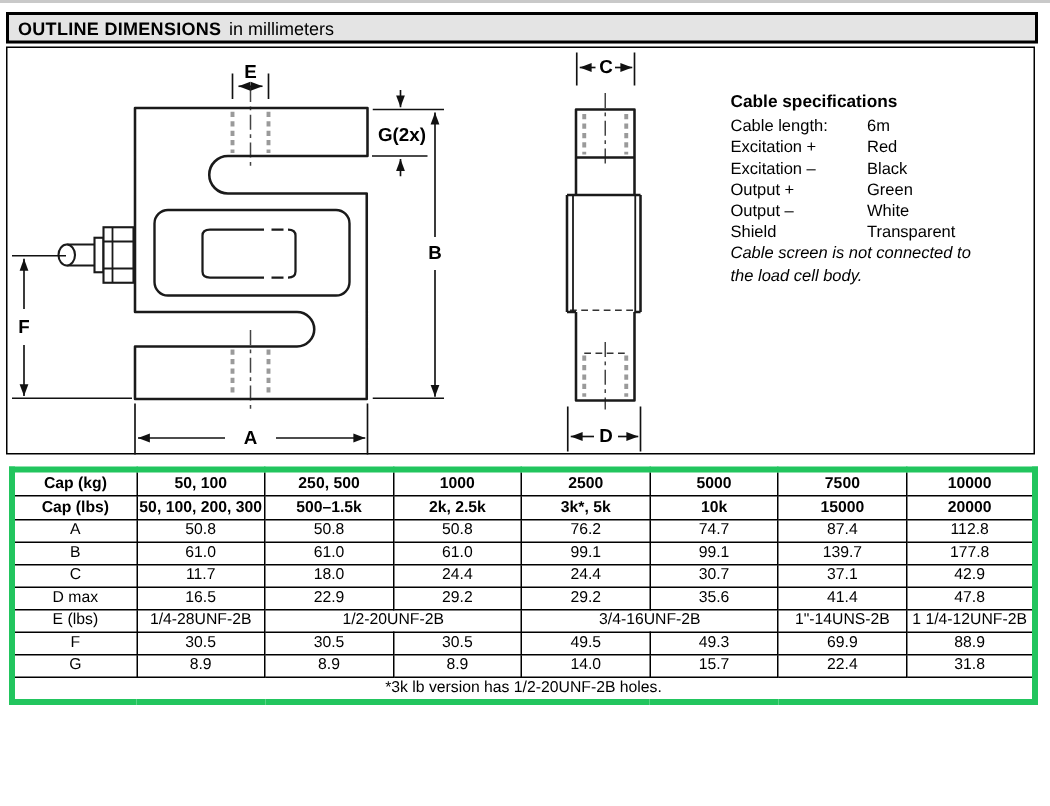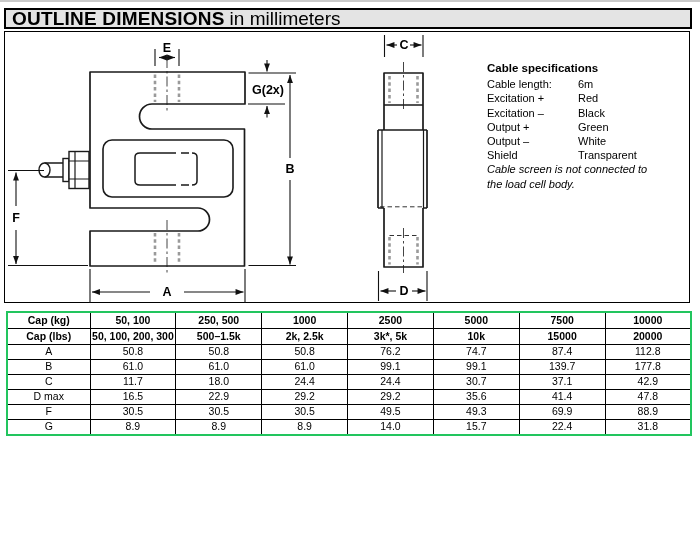--- a/index.html
+++ b/index.html
@@ -7,21 +7,21 @@
     width:700px; height:537px; position:relative; background:#ffffff;
     font-family:"Liberation Sans", sans-serif; color:#000;
     -webkit-font-smoothing:antialiased;
   }
   .top-edge { position:absolute; left:0; top:0; width:700px; height:2px; background:#c9c9c9; }
 
   
   .titlebar {
     position:absolute; left:4px; top:8px; width:678px; height:17px;
     background:#e4e4e4; border:2px solid #000;
-    display:flex; align-items:center; padding-left:6px; font-size:19px;
+    display:flex; align-items:center; padding-left:6px; font-size:12px;
   }
   .titlebar .tb-bold { font-weight:bold; margin-right:5px; letter-spacing:0.2px; }
 
   
   .canvas {
     position:absolute; left:4px; top:31px; width:684px; height:270px;
     border:1.5px solid #000; background:#fff;
   }
   svg.drawing { position:absolute; left:0; top:0; width:700px; height:310px; }
 
@@ -35,21 +35,21 @@
   .cable { position:absolute; left:487px; top:36px; font-size:11px; line-height:14.2px;margin-top:25px; }
   .cable .ct { font-weight:bold; font-size:11.5px; margin-bottom:2px; }
   .cable .crow { display:flex; }
   .cable .cl { width:91px; }
   .cable .note { width:174px; margin-top:0;font-style:italic; }
 
   
   table.dims {
     position:absolute; left:6px; top:311px; width:686px;
     border-collapse:collapse; table-layout:fixed; font-size:10.5px;
-    border:2px solid #22c55e;
+    border:4px solid #22c55e;
   }
   table.dims td {
     border:1.5px solid #000; text-align:center; vertical-align:middle;
     height:14px; padding:0 1px; line-height:1.05; overflow:hidden; white-space:nowrap;
   }
   table.dims tr.hdr td { font-weight:bold; height:15px; }
   table.dims td.fnote { font-weight:normal; }
 
   
   .docinfo { position:absolute; left:560px; top:487px; font-size:11.5px; line-height:14.5px; }
@@ -233,37 +233,48 @@
         <td>D max</td>
         <td>16.5</td>
         <td>22.9</td>
         <td>29.2</td>
         <td>29.2</td>
         <td>35.6</td>
         <td>41.4</td>
         <td>47.8</td>
       </tr>
       <tr>
+        <td>E (lbs)</td>
+        <td>1/4-28UNF-2B</td>
+        <td colspan="2">1/2-20UNF-2B</td>
+        <td colspan="2">3/4-16UNF-2B</td>
+        <td>1"-14UNS-2B</td>
+        <td>1 1/4-12UNF-2B</td>
+      </tr>
+      <tr>
         <td>F</td>
         <td>30.5</td>
         <td>30.5</td>
         <td>30.5</td>
         <td>49.5</td>
         <td>49.3</td>
         <td>69.9</td>
         <td>88.9</td>
       </tr>
       <tr>
         <td>G</td>
         <td>8.9</td>
         <td>8.9</td>
         <td>8.9</td>
         <td>14.0</td>
         <td>15.7</td>
         <td>22.4</td>
         <td>31.8</td>
       </tr>
+      <tr>
+        <td colspan="8" class="fnote">*3k lb version has 1/2-20UNF-2B holes.</td>
+      </tr>
     </tbody>
   </table>
 
   <div class="docinfo">
   </div>
 </div>
 
 </body></html>

